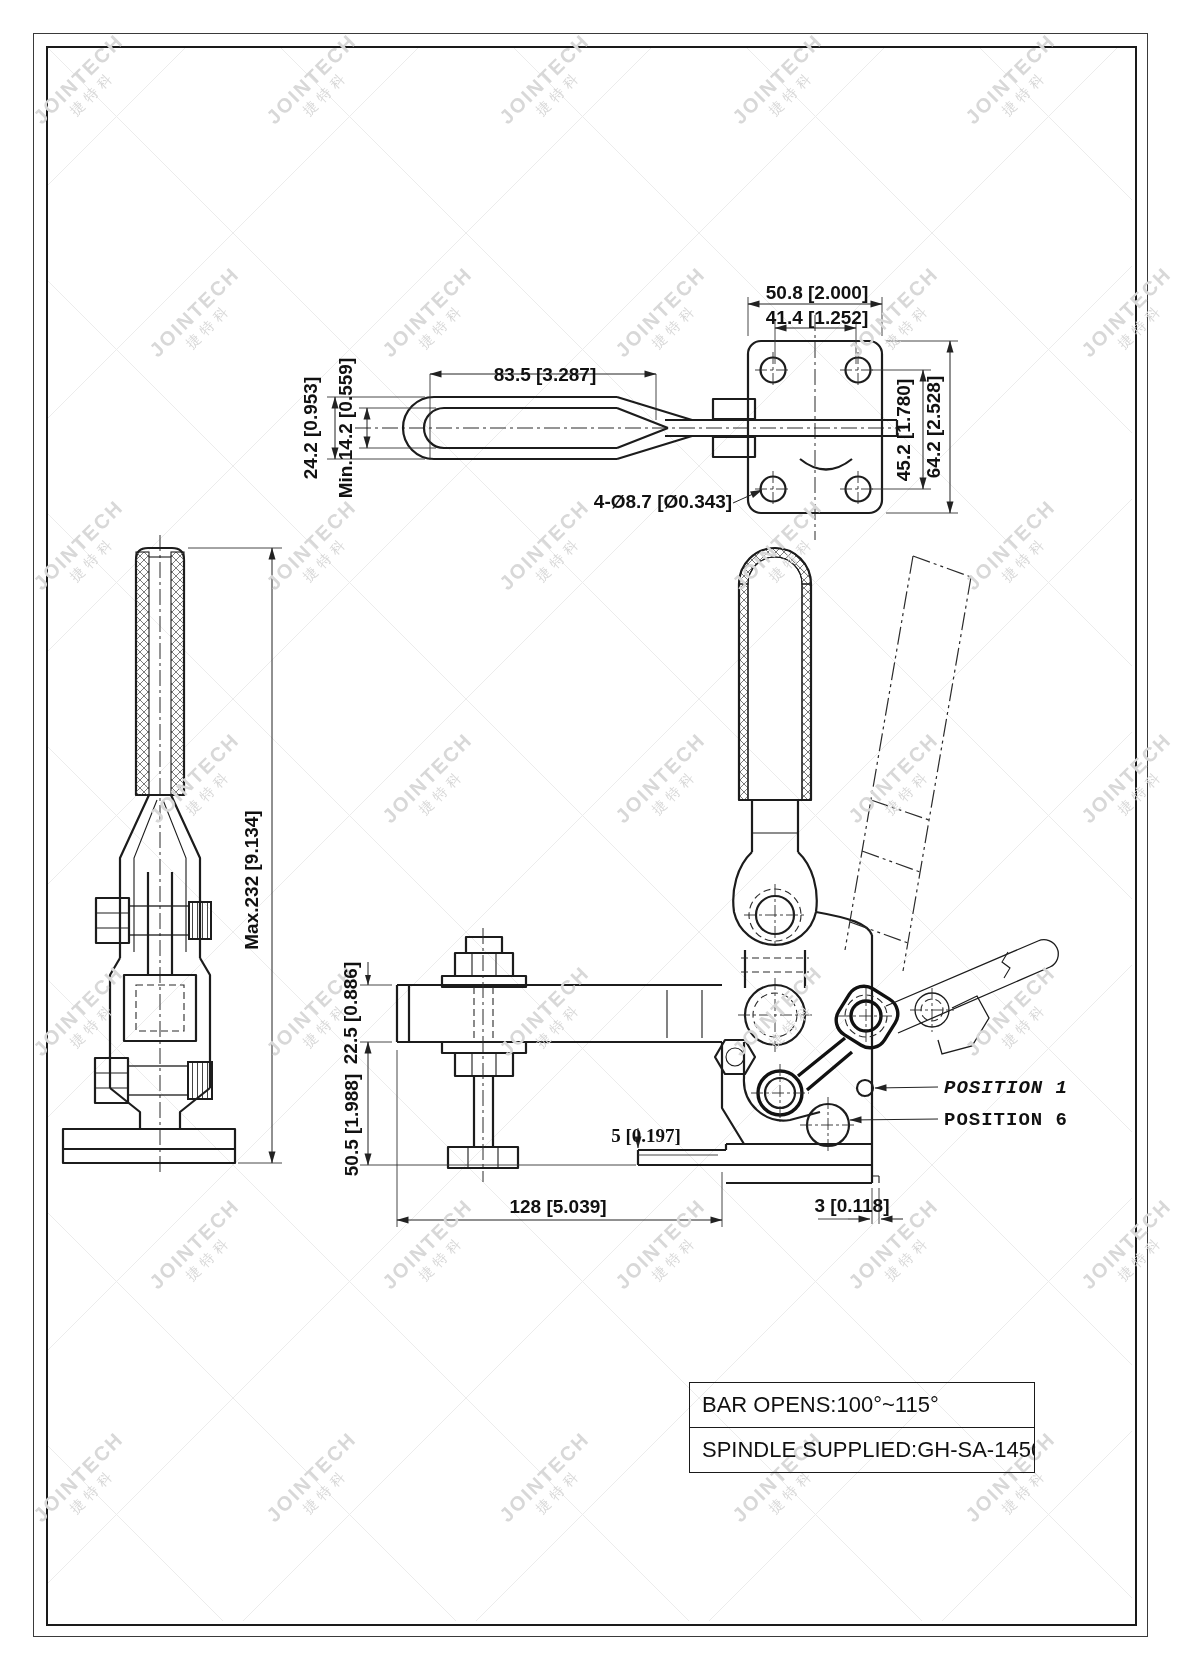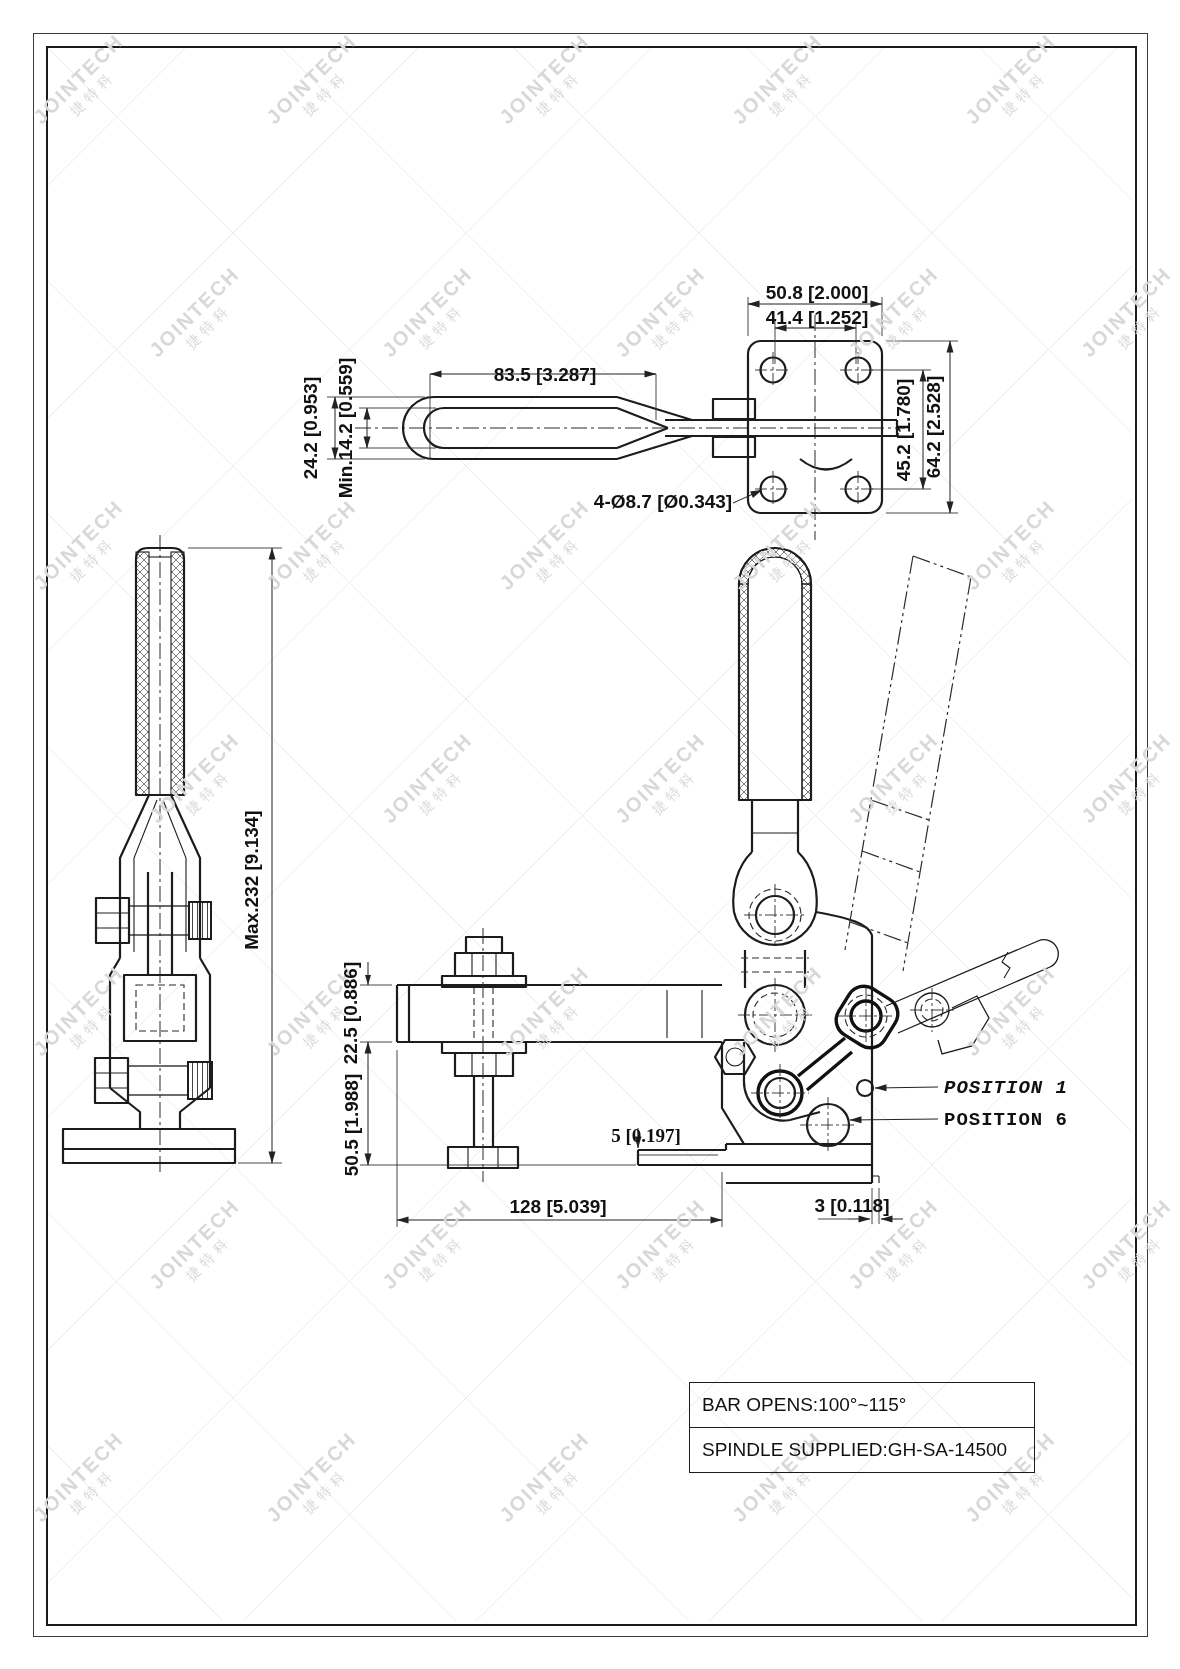--- a/index.html
+++ b/index.html
@@ -27,21 +27,21 @@
          font-size:31px;letter-spacing:.5px;color:#111;white-space:nowrap;}
   .title .gap{display:inline-block;width:22px;}
   .dim-label{position:absolute;font-size:19px;font-weight:600;color:#111;white-space:nowrap;
              text-align:center;line-height:20px;}
   .rot{transform:rotate(-90deg);transform-origin:center center;}
   .callout{text-align:left;}
   .pos-label{position:absolute;font-family:"Liberation Mono",monospace;font-size:19px;
              font-weight:600;color:#111;white-space:nowrap;letter-spacing:1px;}
   
   .spec-table{position:absolute;left:689px;top:1382px;width:344px;border:1.8px solid #1a1a1a;}
-  .spec-row{height:44px;line-height:44px;padding-left:12px;font-size:19px;color:#111;
+  .spec-row{height:44px;line-height:44px;padding-left:12px;font-size:22px;color:#111;
             border-top:1.4px solid #1a1a1a;white-space:nowrap;overflow:hidden;}
   .spec-row:first-child{border-top:none;}
   
   .wm-layer{position:absolute;left:0;top:0;width:1180px;height:1669px;pointer-events:none;}
   .wm{position:absolute;width:140px;text-align:center;transform:rotate(-45deg);color:#d8d8d8;}
   .wm-b{font-size:20px;font-weight:bold;letter-spacing:2px;font-family:"Liberation Sans",sans-serif;}
   .wm-c{font-size:14px;letter-spacing:5px;}
 </style>
 </head>
 <body>

